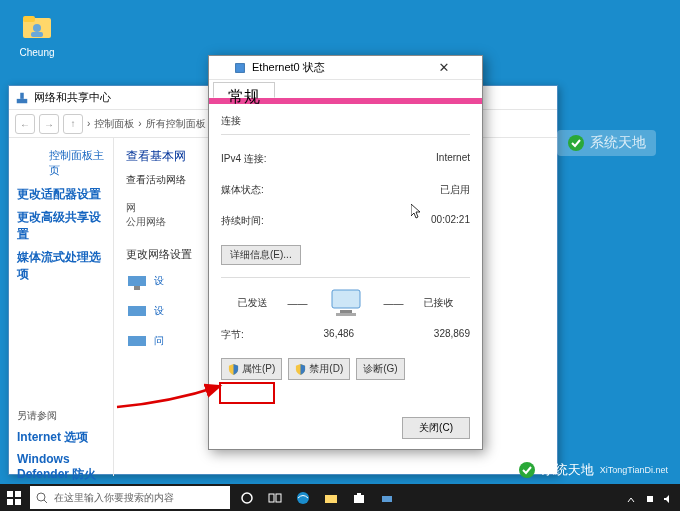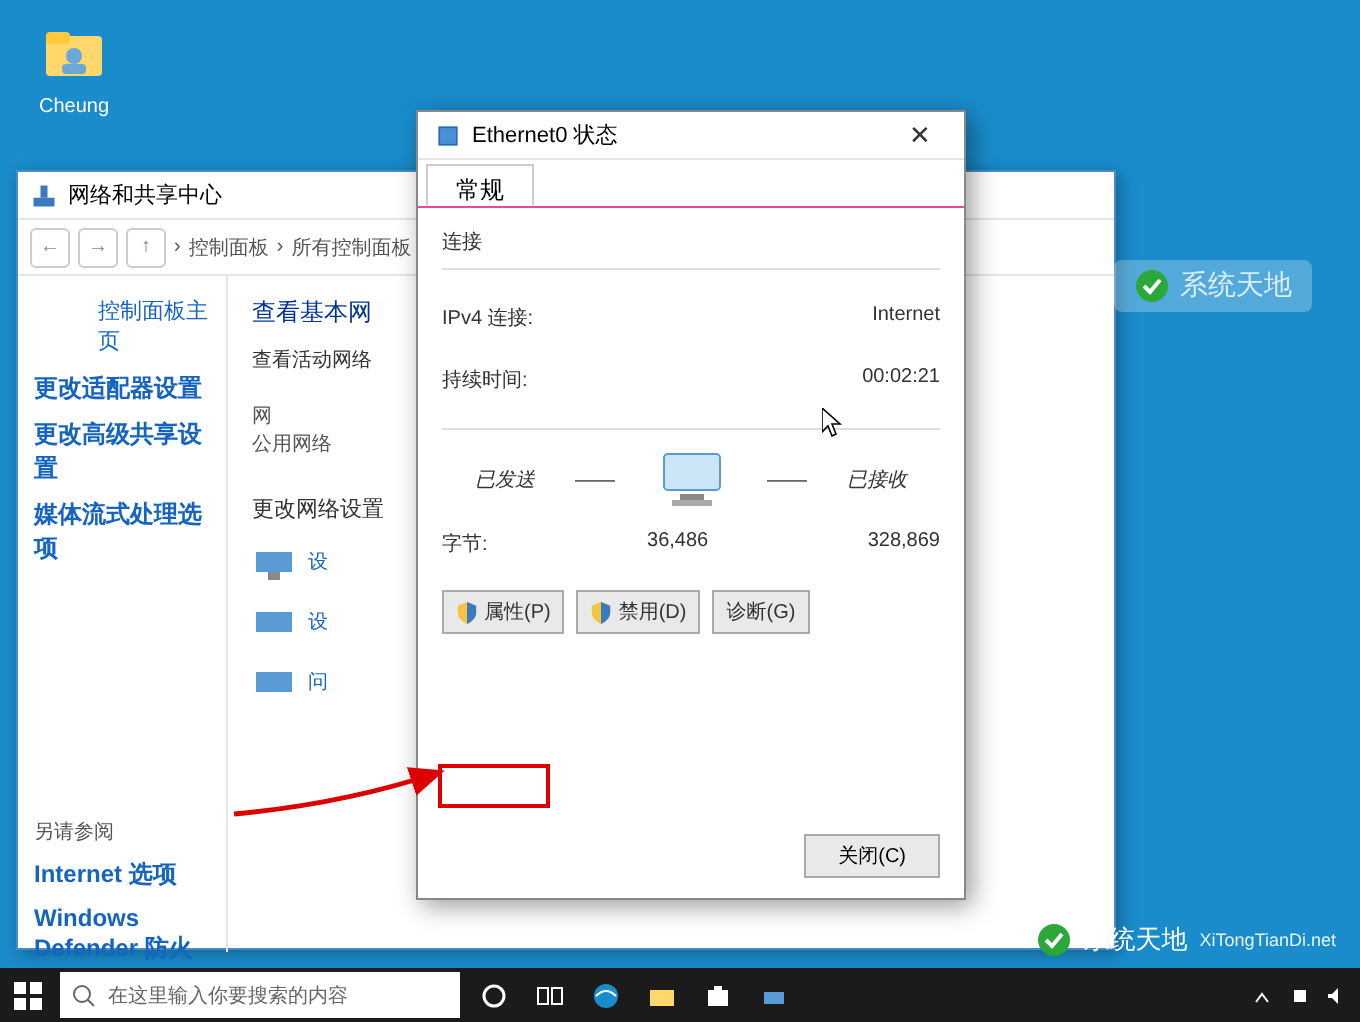--- a/index.html
+++ b/index.html
@@ -22,37 +22,37 @@
 .cw-main { flex: 1; padding: 10px 12px; font-size: 11px; }
 .cw-main .headline { color: #003399; font-size: 12px; margin-bottom: 8px; }
 .cw-main .sub { color: #333; font-size: 10px; margin: 6px 0 10px; }
 .cw-main .netsection { margin-top: 14px; }
 .cw-main .netsection .lbl { color: #555; font-size: 10px; }
 .cw-main .changehd { color: #333; font-size: 11px; margin-top: 18px; margin-bottom: 6px; }
 .cw-main .adapteritem { display: flex; align-items: center; gap: 6px; margin: 8px 0; font-size: 10px; color: #1565c0; }
 .cw-main .adaptericon { width: 22px; height: 22px; }
 
 .dialog { position: absolute; left: 208px; top: 55px; width: 275px; height: 395px; background: #fff; border: 1px solid #888; box-shadow: 3px 3px 12px rgba(0,0,0,0.4); }
-.dlg-title { height: 24px; display: flex; align-items: center; padding: 0 8px; font-size: 11px; border-bottom: 1px solid #e5e5e5; }
+.dlg-title { height: 24px; display: flex; align-items: center; padding: 0 24px; font-size: 11px; border-bottom: 1px solid #e5e5e5; }
 .dlg-title .shield { width: 14px; height: 14px; margin-right: 5px; }
 .dlg-title .close { margin-left: auto; width: 28px; text-align: center; cursor: pointer; font-size: 13px; color: #333; }
-.dlg-tabs { height: 24px; display: flex; border-bottom: 1px solid #ec4899; font-size: 12px; }
+.dlg-tabs { height: 24px; display: flex; border-bottom: 6px solid #ec4899; font-size: 16px; }
 .dlg-tab { padding: 4px 14px; border: 1px solid #ccc; border-bottom: 1px solid #fff; background: #fff; margin-left: 4px; margin-top: 2px; }
 .dlg-content { padding: 10px 12px; font-size: 10px; color: #333; }
 .sect-label { font-size: 10px; color: #333; margin-bottom: 6px; }
 .sect-hr { border: none; border-top: 1px solid #ddd; margin-bottom: 6px; }
 .row { display: flex; justify-content: space-between; margin: 17px 0; font-size: 10px; }
 .row .k { color: #333; }
 .row .v { color: #333; }
 .btn { display: inline-block; border: 1px solid #aaa; background: #e9e9e9; padding: 3px 10px; font-size: 10px; cursor: pointer; }
 .btn.small { padding: 2px 8px; }
 .detailsbtn-wrap { margin: 8px 0 12px; }
 .activity { margin-top: 8px; }
 .activity-graphic { display: flex; align-items: center; justify-content: center; gap: 20px; margin: 10px 0; }
-.activity-graphic .side { font-size: 10px; position: relative; font-style: italic; }
+.activity-graphic .side { font-size: 10px; position: relative; }
 .activity-graphic .pc { width: 36px; height: 30px; }
 .bytes-row { display: flex; justify-content: space-between; font-size: 10px; margin-top: 6px; }
 .dlg-buttons { margin-top: 16px; display: flex; gap: 6px; }
 .dlg-buttons .btn { display: flex; align-items: center; gap: 3px; padding: 3px 6px; }
 .dlg-buttons .btn .shield { width: 11px; height: 11px; }
 .dlg-footer { position: absolute; bottom: 10px; right: 12px; text-decoration: underline; }
 .dlg-footer .btn { padding: 3px 16px; }
 .highlight-box { position: absolute; left: 219px; top: 382px; width: 56px; height: 22px; border: 2px solid #d00; pointer-events: none; }
 .red-arrow { position: absolute; left: 112px; top: 352px; width: 120px; height: 60px; pointer-events: none; }
 
@@ -154,23 +154,30 @@
     <div class="dlg-tab">常规</div>
   </div>
   <div class="dlg-content">
     <div class="sect-label">连接</div>
     <hr class="sect-hr">
     <div class="row">
         <span class="k">IPv4 连接:</span>
         <span class="v">Internet</span>
       </div>
     <div class="row">
+        <span class="k">媒体状态:</span>
+        <span class="v">已启用</span>
+      </div>
+    <div class="row">
         <span class="k">持续时间:</span>
         <span class="v">00:02:21</span>
       </div>
+    <div class="detailsbtn-wrap">
+      <span class="btn small">详细信息(E)...</span>
+    </div>
     <hr class="sect-hr">
     <div class="activity">
       <div class="activity-graphic">
         <span class="side">已发送</span>
         <span>——</span>
         <svg class="pc" viewBox="0 0 36 30">
             <rect x="4" y="2" width="28" height="18" rx="2" fill="#cde6f7" stroke="#5a9bd5"></rect>
             <rect x="12" y="22" width="12" height="3" fill="#888"></rect>
             <rect x="8" y="25" width="20" height="3" fill="#aaa"></rect>
           </svg>

